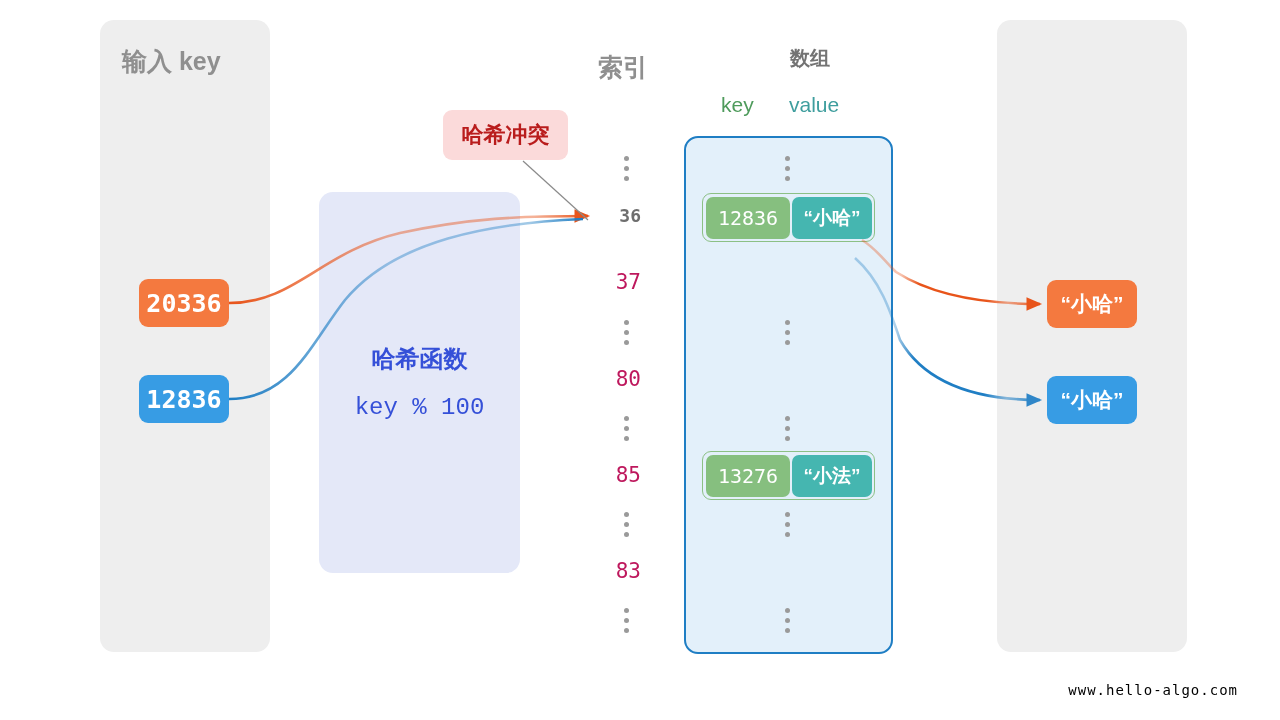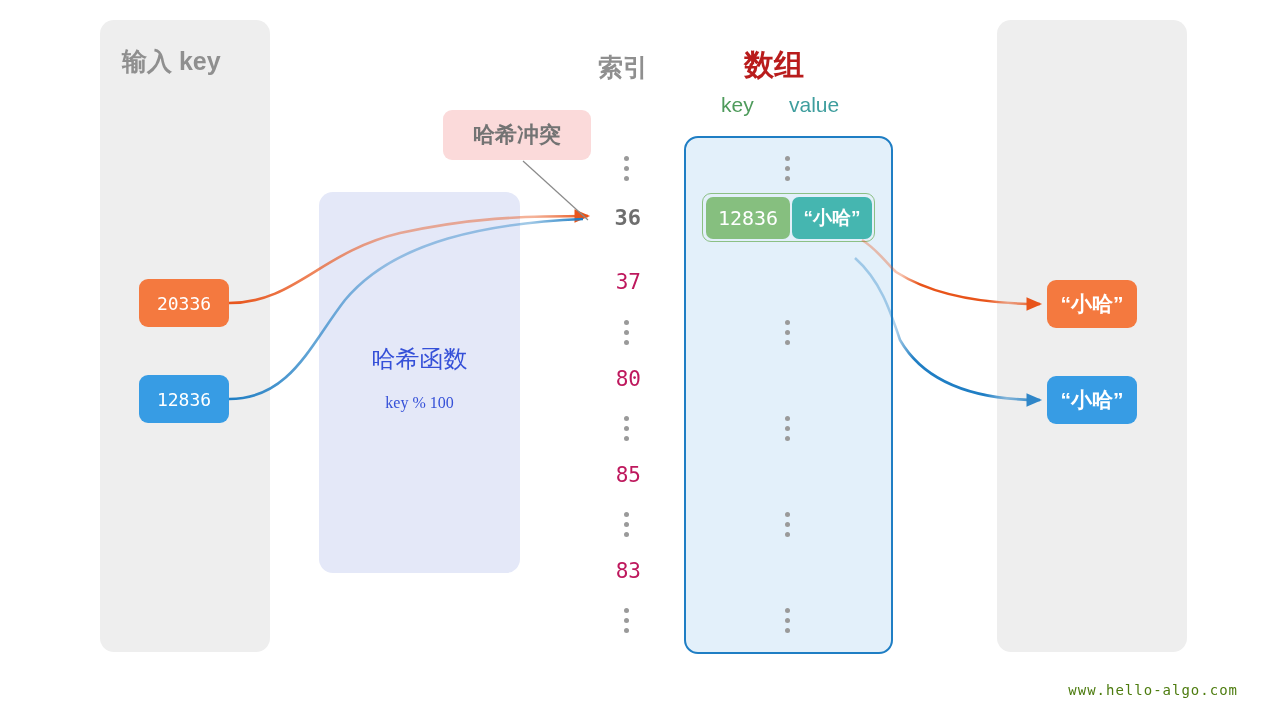--- a/index.html
+++ b/index.html
@@ -19,21 +19,21 @@
   .panel-title{
     position:absolute;color:#8f8f8f;font-weight:bold;white-space:nowrap;
     font-size:25px;letter-spacing:0px;
   }
   #title-input{left:122px;top:45px;}
   #title-output{left:1017px;top:45px;}
   .mono{font-family:Liberation Sans, sans-serif;}
 
   
   #title-index{position:absolute;left:598px;top:51px;color:#8f8f8f;font-weight:bold;font-size:25px;}
-  #title-array{position:absolute;left:744px;top:45px;color:#b91c1c;font-weight:bold;font-size:30px;}
+  #title-array{position:absolute;left:790px;top:45px;color:#737373;font-weight:bold;font-size:20px;}
   #sub-key{position:absolute;left:721px;top:93px;color:#4f9b5c;font-size:21px;}
   #sub-value{position:absolute;left:789px;top:93px;color:#3f9e9e;font-size:21px;}
 
   
   #array-container{
     position:absolute;left:684px;top:136px;width:209px;height:518px;
     background:#e3f0fa;border:2.5px solid #1f7ec4;border-radius:14px;
     box-sizing:border-box;
   }
 
@@ -53,57 +53,57 @@
     width:80px;height:100%;background:#45b6b0;border-radius:7px;margin-left:2px;
     display:flex;align-items:center;justify-content:center;
     color:#ffffff;font-size:19px;font-weight:bold;
   }
 
   .index-label{
     position:absolute;width:70px;text-align:right;left:571px;
     color:#be185d;font-size:21px;
     font-family:"DejaVu Sans Mono","Liberation Mono",monospace;
   }
-  .index-label.hl{color:#6e6e6e;font-weight:bold;font-size:22px;}
+  .index-label.hl{color:#6e6e6e;font-weight:bold;font-size:18px;}
 
   
   .dots{position:absolute;width:6px;}
   .dots i{display:block;width:5px;height:5px;border-radius:50%;background:#9a9a9a;margin-bottom:5px;}
 
   
   #hash-box{
     position:absolute;left:319px;top:192px;width:201px;height:381px;
     background:#e4e8f8;border-radius:14px;
   }
-  #hash-title{position:absolute;left:319px;top:343px;width:201px;text-align:center;color:#3550d8;font-size:24px;font-weight:normal;}
-  #hash-formula{position:absolute;left:319px;top:394px;width:201px;text-align:center;color:#3550d8;font-size:16px;
-    font-family:Liberation Serif, serif;}
+  #hash-title{position:absolute;left:319px;top:343px;width:201px;text-align:center;color:#3550d8;font-size:24px;font-weight:bold;}
+  #hash-formula{position:absolute;left:319px;top:394px;width:201px;text-align:center;color:#3550d8;font-size:24px;
+    font-family:Liberation Mono, monospace;}
 
   
   #collision-box{
-    position:absolute;left:443px;top:110px;width:148px;height:50px;
+    position:absolute;left:443px;top:110px;width:125px;height:50px;
     background:#fbdada;border-radius:9px;display:flex;align-items:center;justify-content:center;
-    color:#737373;font-size:22px;font-weight:bold;
+    color:#b91c1c;font-size:22px;font-weight:bold;
   }
 
   
   .pill{
     position:absolute;border-radius:9px;display:flex;align-items:center;justify-content:center;
     color:#ffffff;
   }
-  .pill.num{font-family:"DejaVu Sans Mono","Liberation Mono",monospace;font-size:18px;}
+  .pill.num{font-family:"DejaVu Sans Mono","Liberation Mono",monospace;font-size:25px;font-weight:bold;}
   .pill.str{font-size:21px;font-weight:bold;}
   #key-a{left:139px;top:279px;width:90px;height:48px;background:#f4793f;}
   #key-b{left:139px;top:375px;width:90px;height:48px;background:#379ce4;}
   #out-a{left:1047px;top:280px;width:90px;height:48px;background:#f4793f;}
   #out-b{left:1047px;top:376px;width:90px;height:48px;background:#379ce4;}
 
   
   #watermark{
-    position:absolute;right:42px;bottom:22px;color:#4d7c0f;font-size:14px;letter-spacing:1px;
+    position:absolute;right:42px;bottom:22px;color:#000000;font-size:14px;letter-spacing:1px;
     font-family:"DejaVu Sans Mono","Liberation Mono",monospace;
     text-align:center;
   }
 
   svg.overlay{position:absolute;left:0;top:0;width:1280px;height:720px;pointer-events:none;}
 </style>
 </head>
 <body>
 
 <div class="stage">
@@ -175,20 +175,24 @@
     </div>
   <div class="dots" style="left:785px;top:608px">
       <i></i>
       <i></i>
       <i></i>
     </div>
 
   <div class="cell" style="top:193px">
     <div class="cell-key">12836</div>
     <div class="cell-val">“小哈”</div>
+  </div>
+  <div class="cell" style="top:451px">
+    <div class="cell-key">13276</div>
+    <div class="cell-val">“小法”</div>
   </div>
 
   <div id="hash-box"></div>
   <div id="hash-title">哈希函数</div>
   <div id="hash-formula">key % 100</div>
 
   <div id="collision-box">哈希冲突</div>
 
   <div class="pill num" id="key-a">20336</div>
   <div class="pill num" id="key-b">12836</div>

